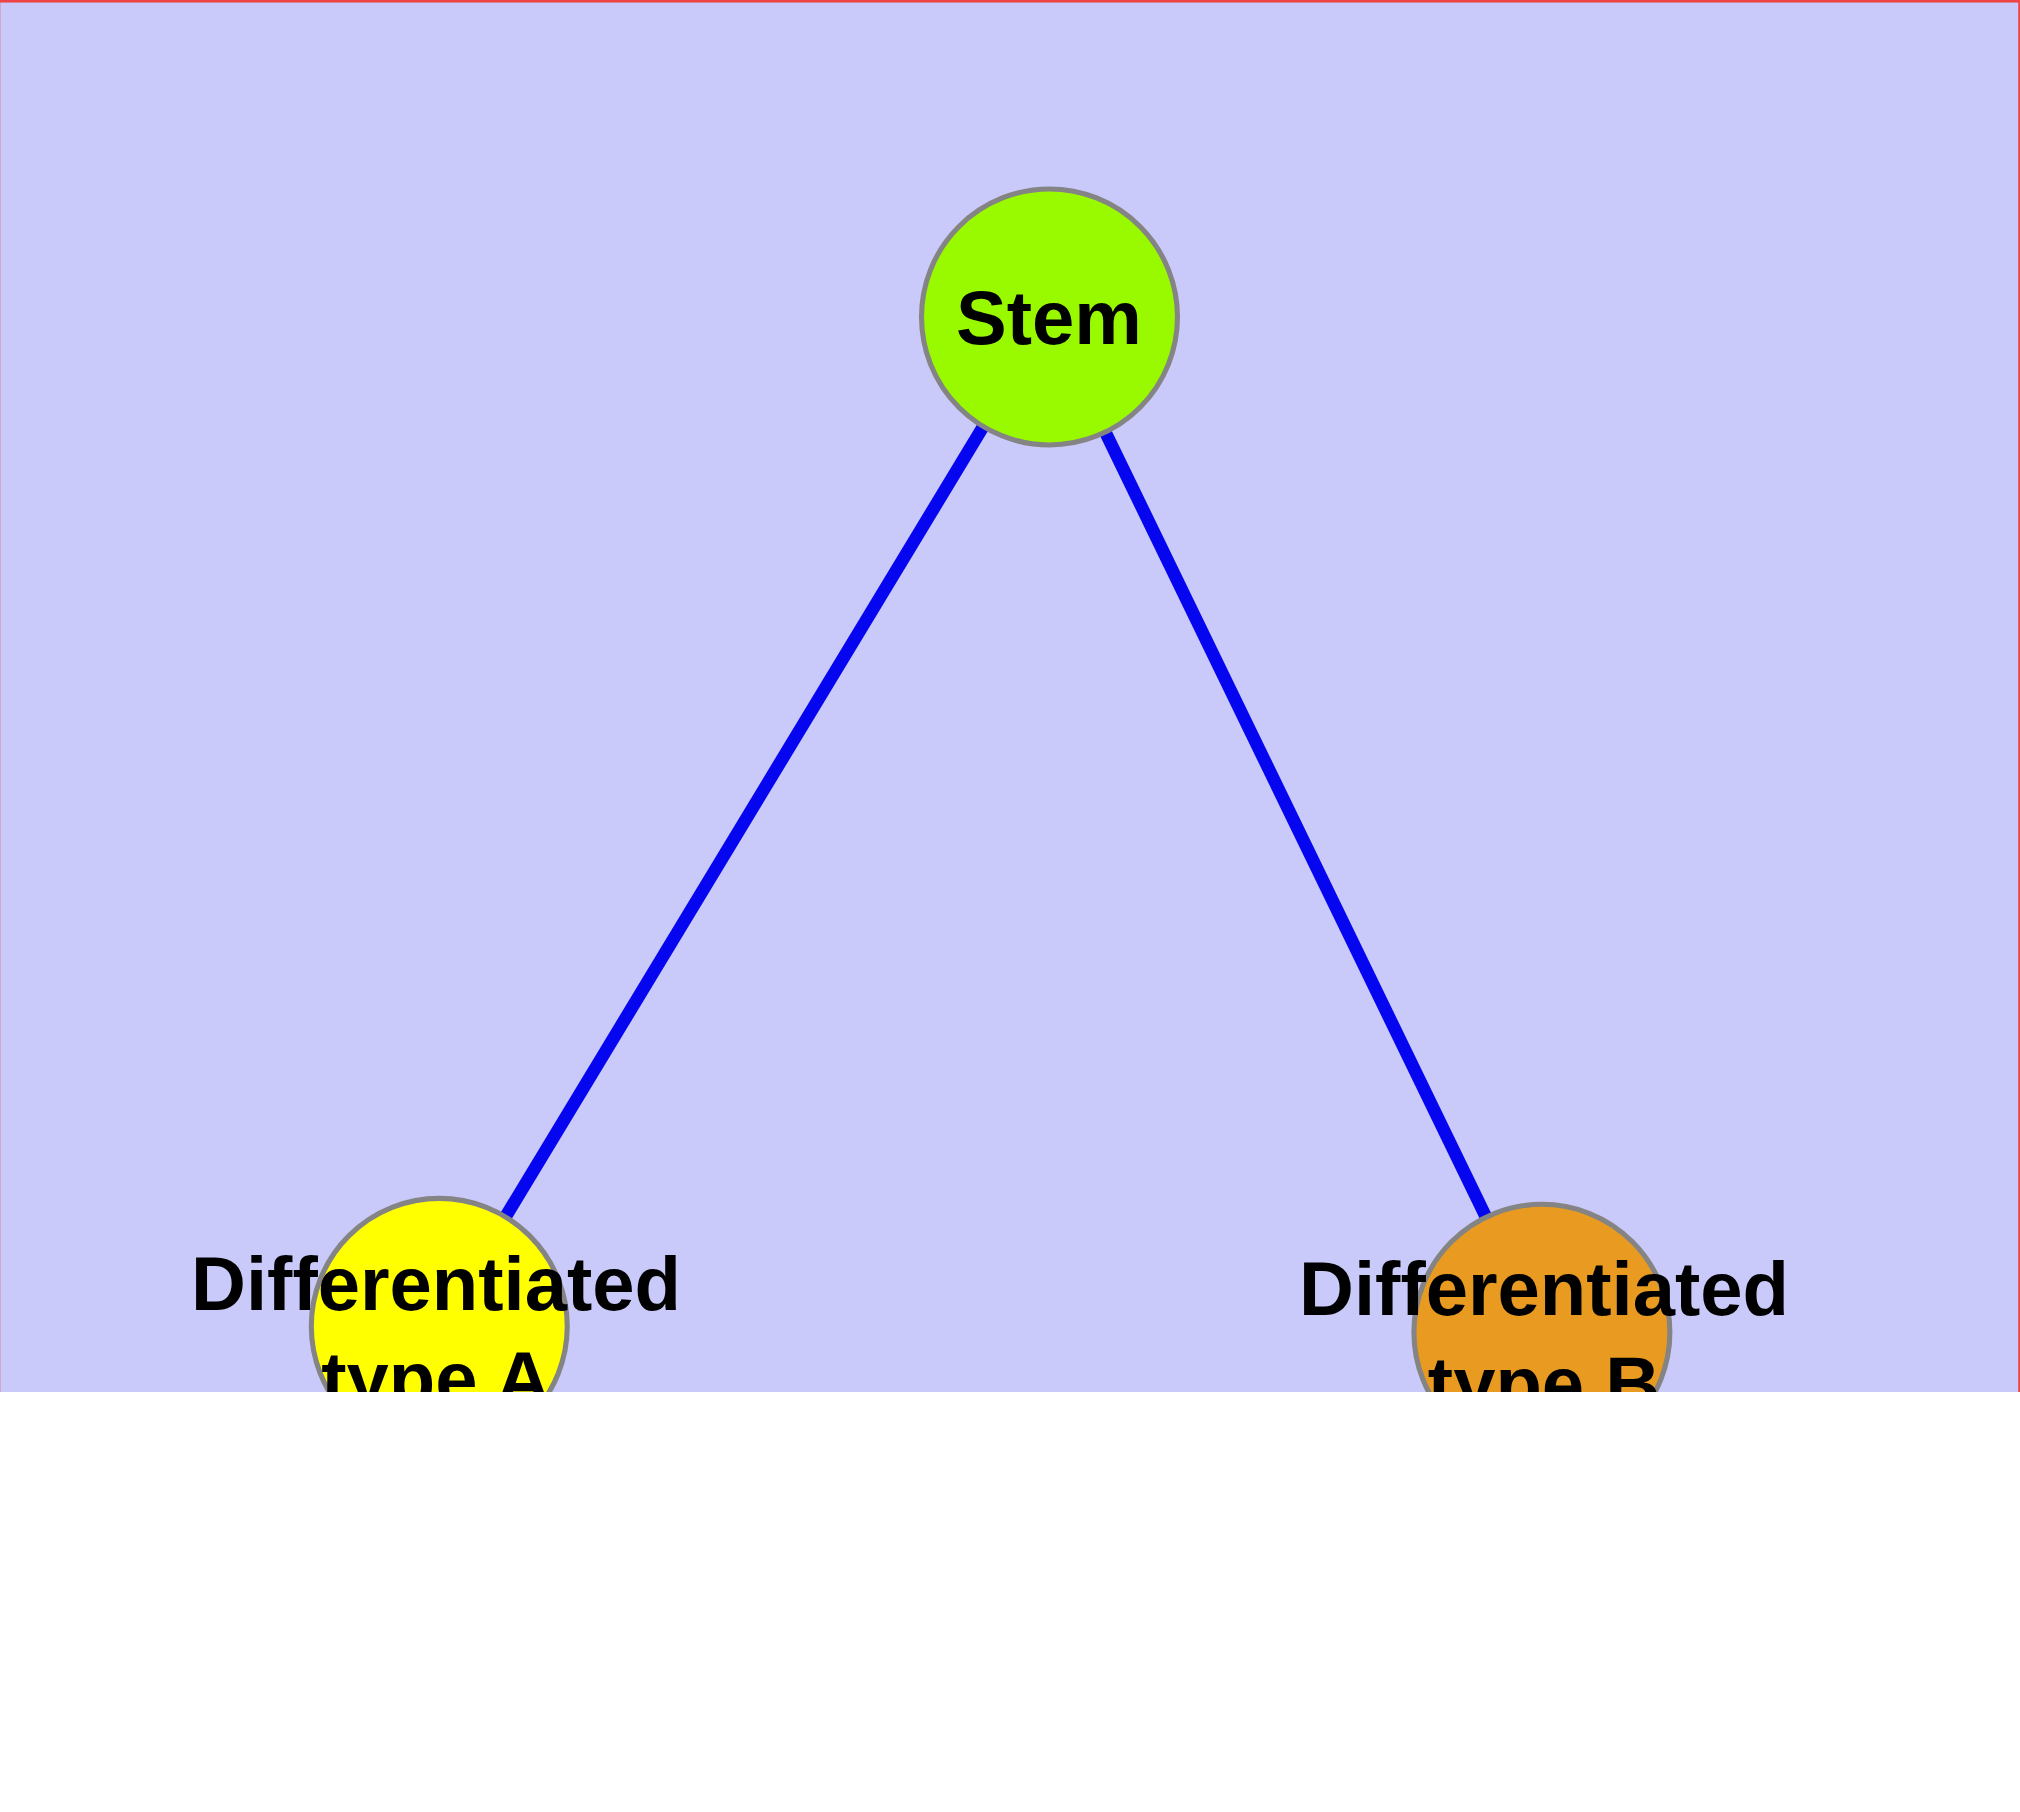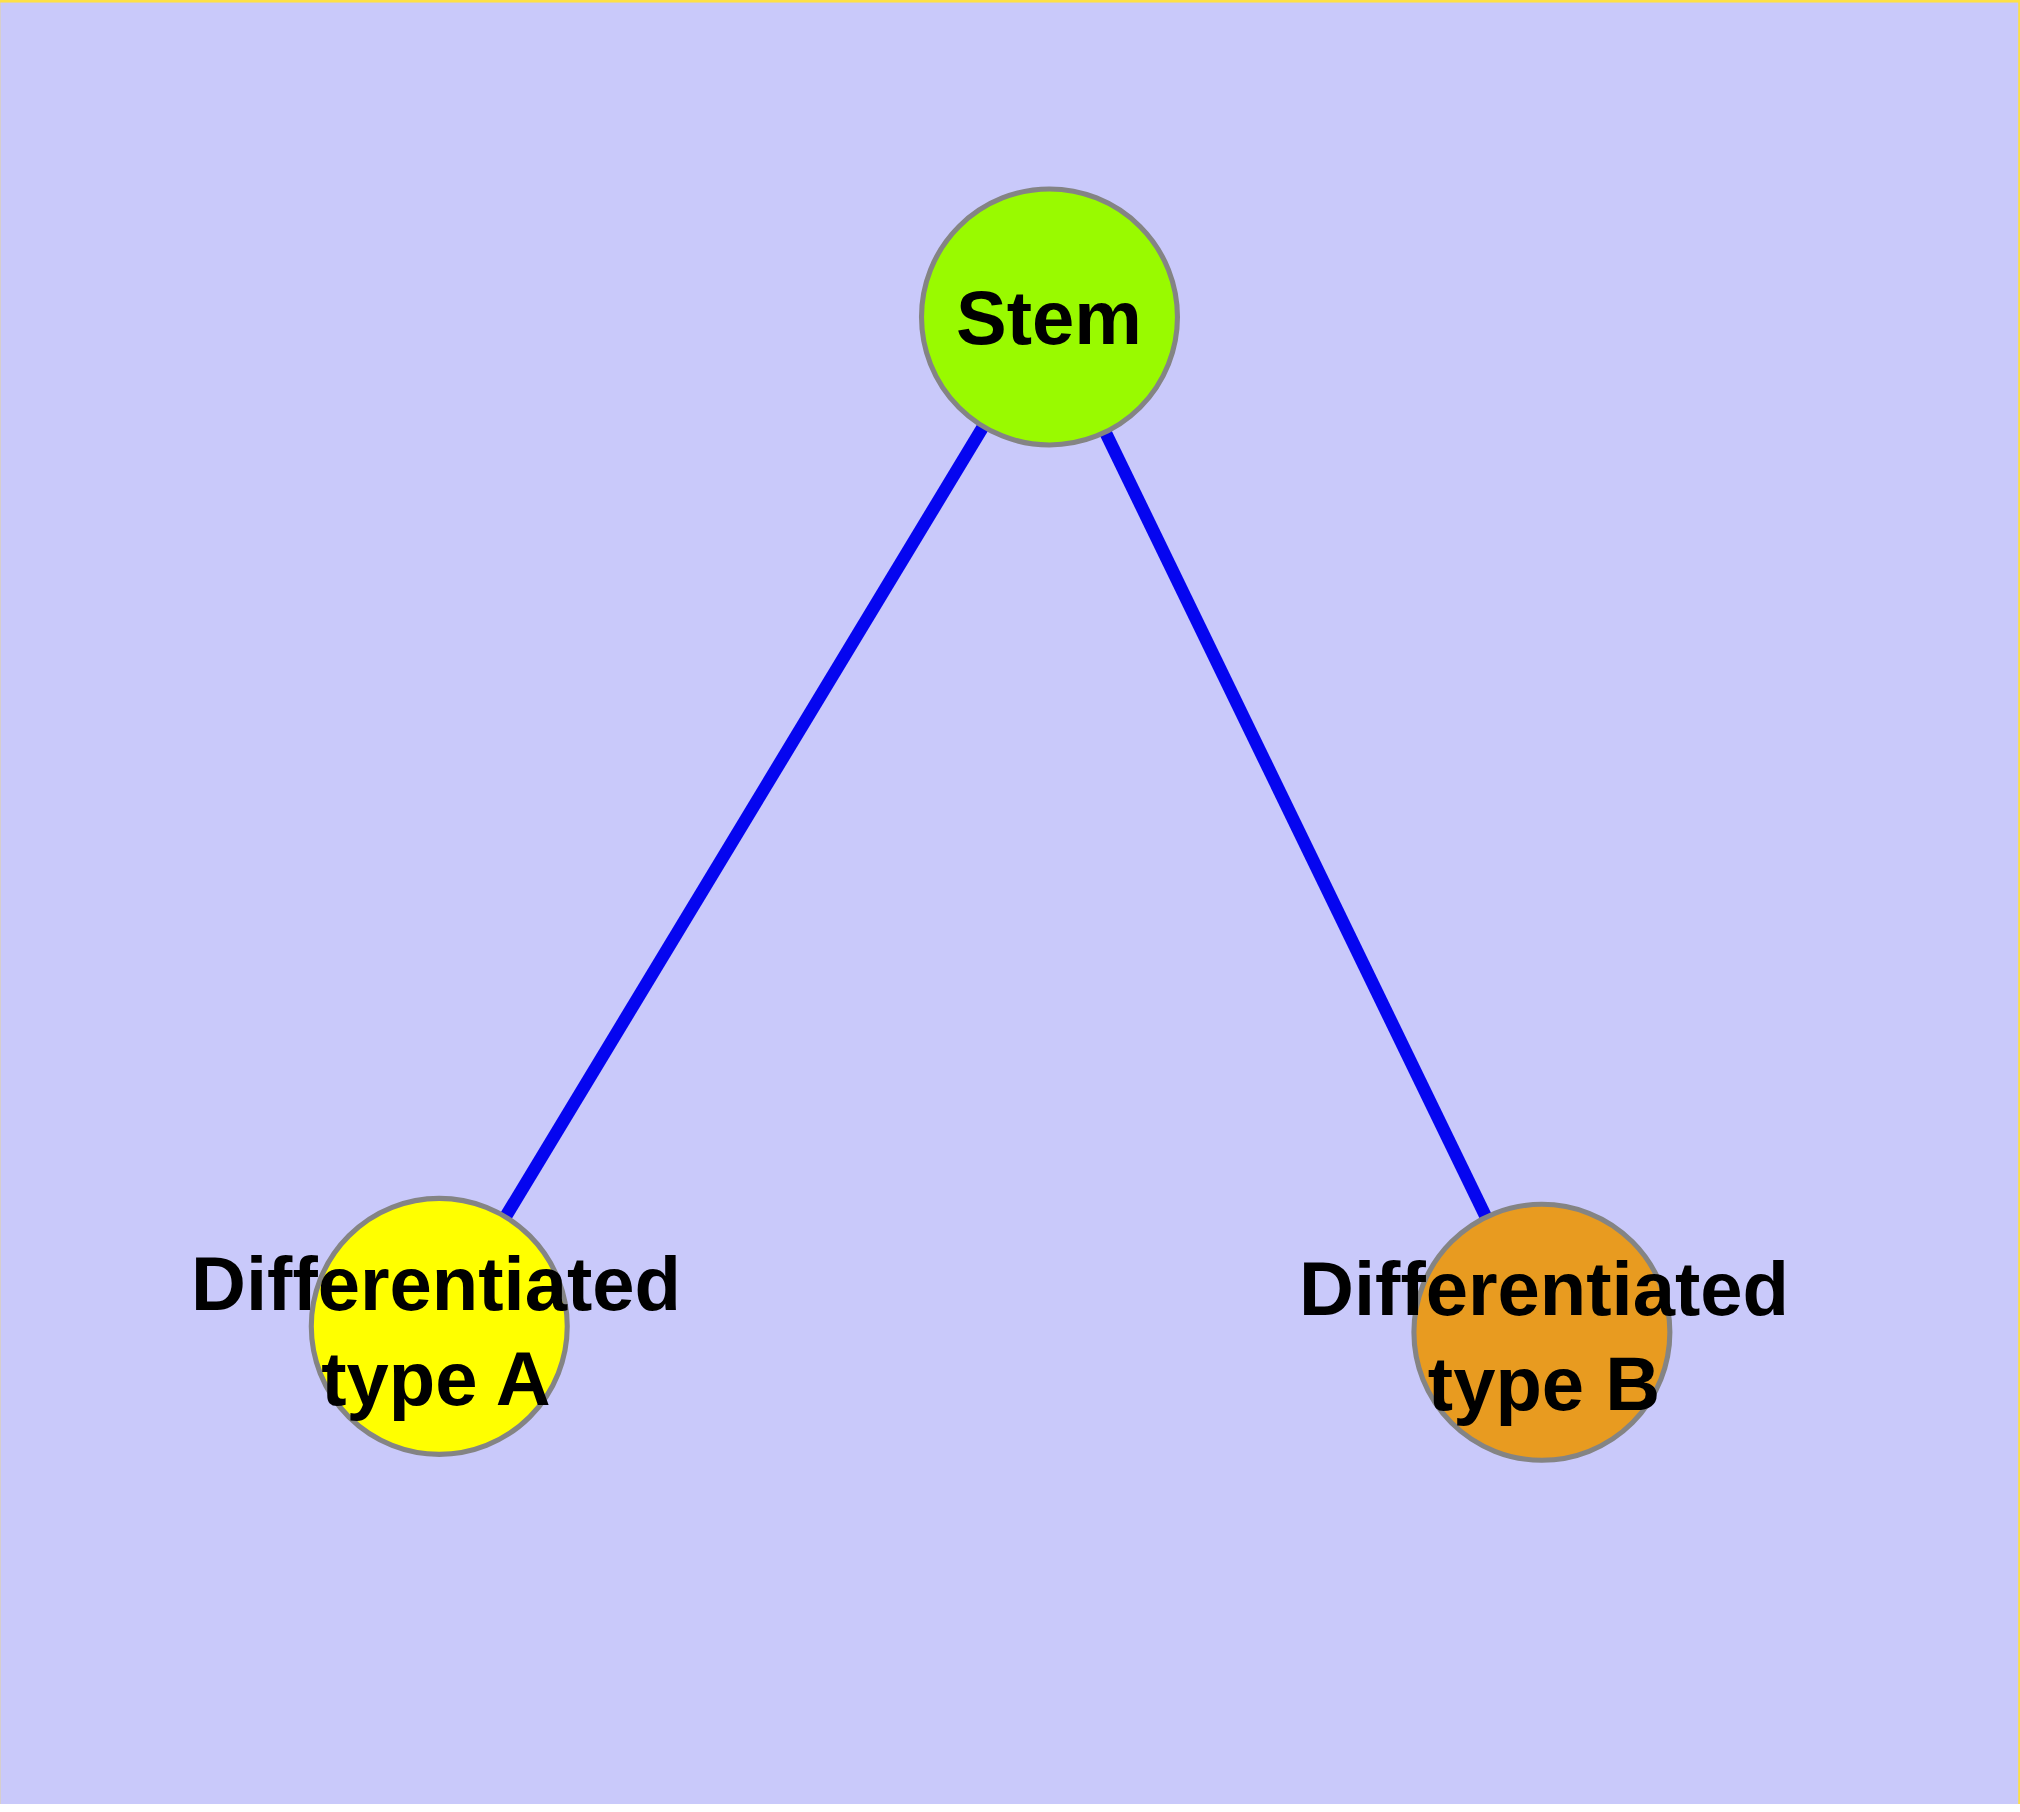--- a/index.html
+++ b/index.html
@@ -3,22 +3,22 @@
 <meta charset="utf-8">
 <style>
   html, body {
     margin: 0;
     padding: 0;
     background: #ffffff;
   }
   .stage {
     position: relative;
     width: 2021px;
-    height: 1804px;
-    background: #fde047;
+    height: 1392px;
+    background: #ef4444;
     overflow: hidden;
     font-family: "Liberation Sans", sans-serif;
   }
   .stage svg {
     position: absolute;
     left: 0;
     top: 0;
     display: block;
   }
   .node-label {

